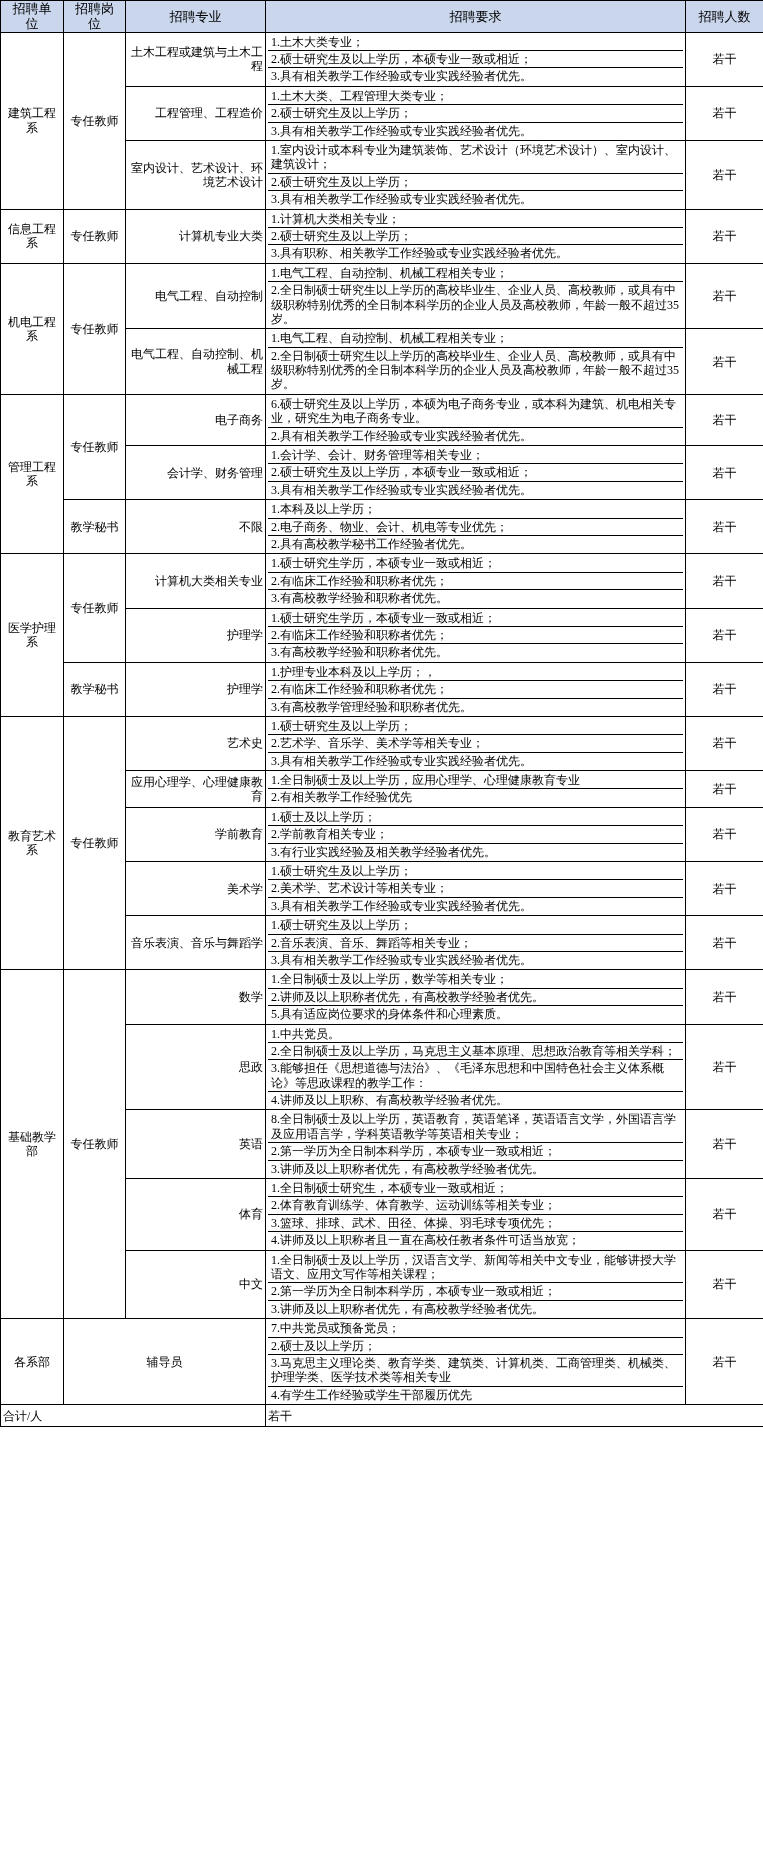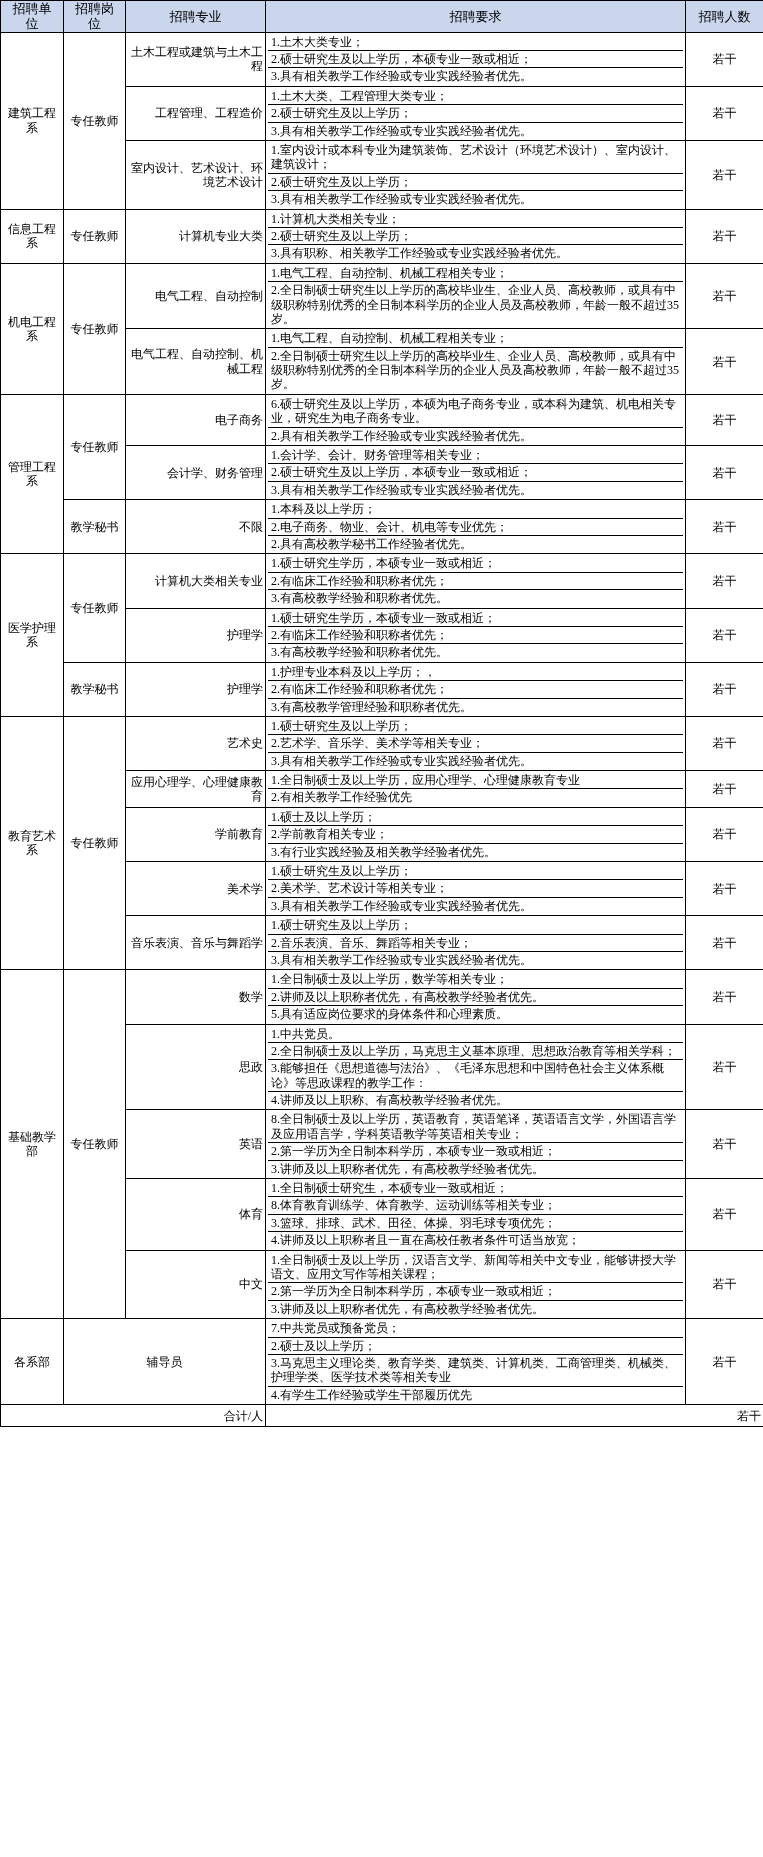--- a/index.html
+++ b/index.html
@@ -63,21 +63,21 @@
     line-height: 1.2;
   }
   td.reqcell .rl:last-child {
     border-bottom: none;
   }
   td.count {
     vertical-align: middle;
   }
   
   tr.total td {
-    text-align: right;
+    text-align: left;
     height: 19px;
   }
 </style>
 </head>
 <body>
 
 <div id="sheet">
   <table class="recruit">
     <colgroup>
       <col class="c-unit">
@@ -286,21 +286,21 @@
             <div class="rl">8.全日制硕士及以上学历，英语教育，英语笔译，英语语言文学，外国语言学及应用语言学，学科英语教学等英语相关专业；</div>
             <div class="rl">2.第一学历为全日制本科学历，本硕专业一致或相近；</div>
             <div class="rl">3.讲师及以上职称者优先，有高校教学经验者优先。</div>
           </td>
           <td class="count">若干</td>
         </tr>
         <tr>
           <td class="major left">体育</td>
           <td class="reqcell">
             <div class="rl">1.全日制硕士研究生，本硕专业一致或相近；</div>
-            <div class="rl">8.体育教育训练学、体育教学、运动训练等相关专业；</div>
+            <div class="rl">2.体育教育训练学、体育教学、运动训练等相关专业；</div>
             <div class="rl">3.篮球、排球、武术、田径、体操、羽毛球专项优先；</div>
             <div class="rl">4.讲师及以上职称者且一直在高校任教者条件可适当放宽；</div>
           </td>
           <td class="count">若干</td>
         </tr>
         <tr>
           <td class="major left">中文</td>
           <td class="reqcell">
             <div class="rl">1.全日制硕士及以上学历，汉语言文学、新闻等相关中文专业，能够讲授大学语文、应用文写作等相关课程；</div>
             <div class="rl">2.第一学历为全日制本科学历，本硕专业一致或相近；</div>

